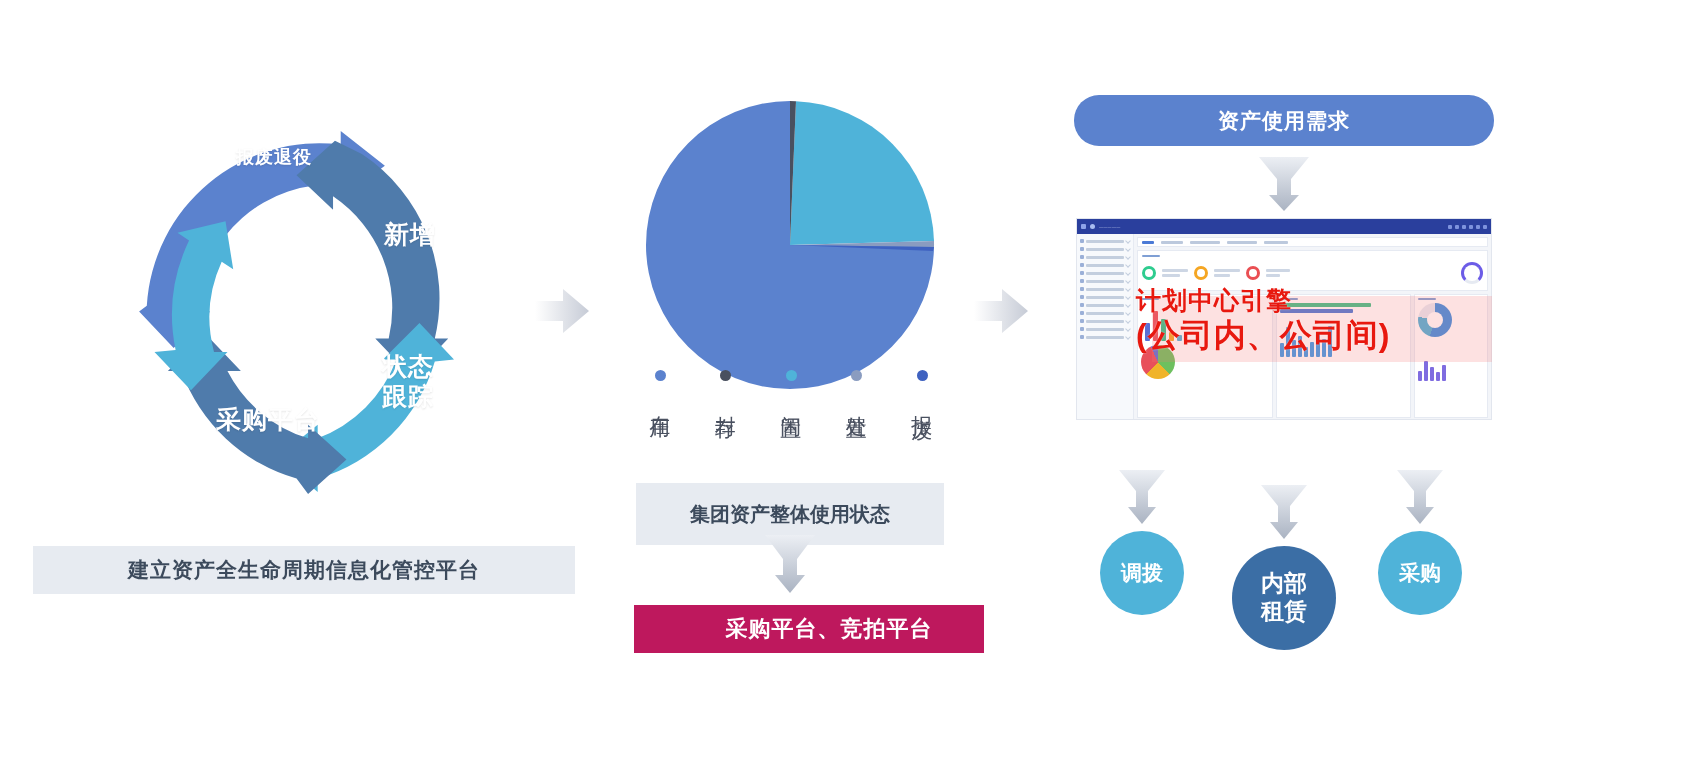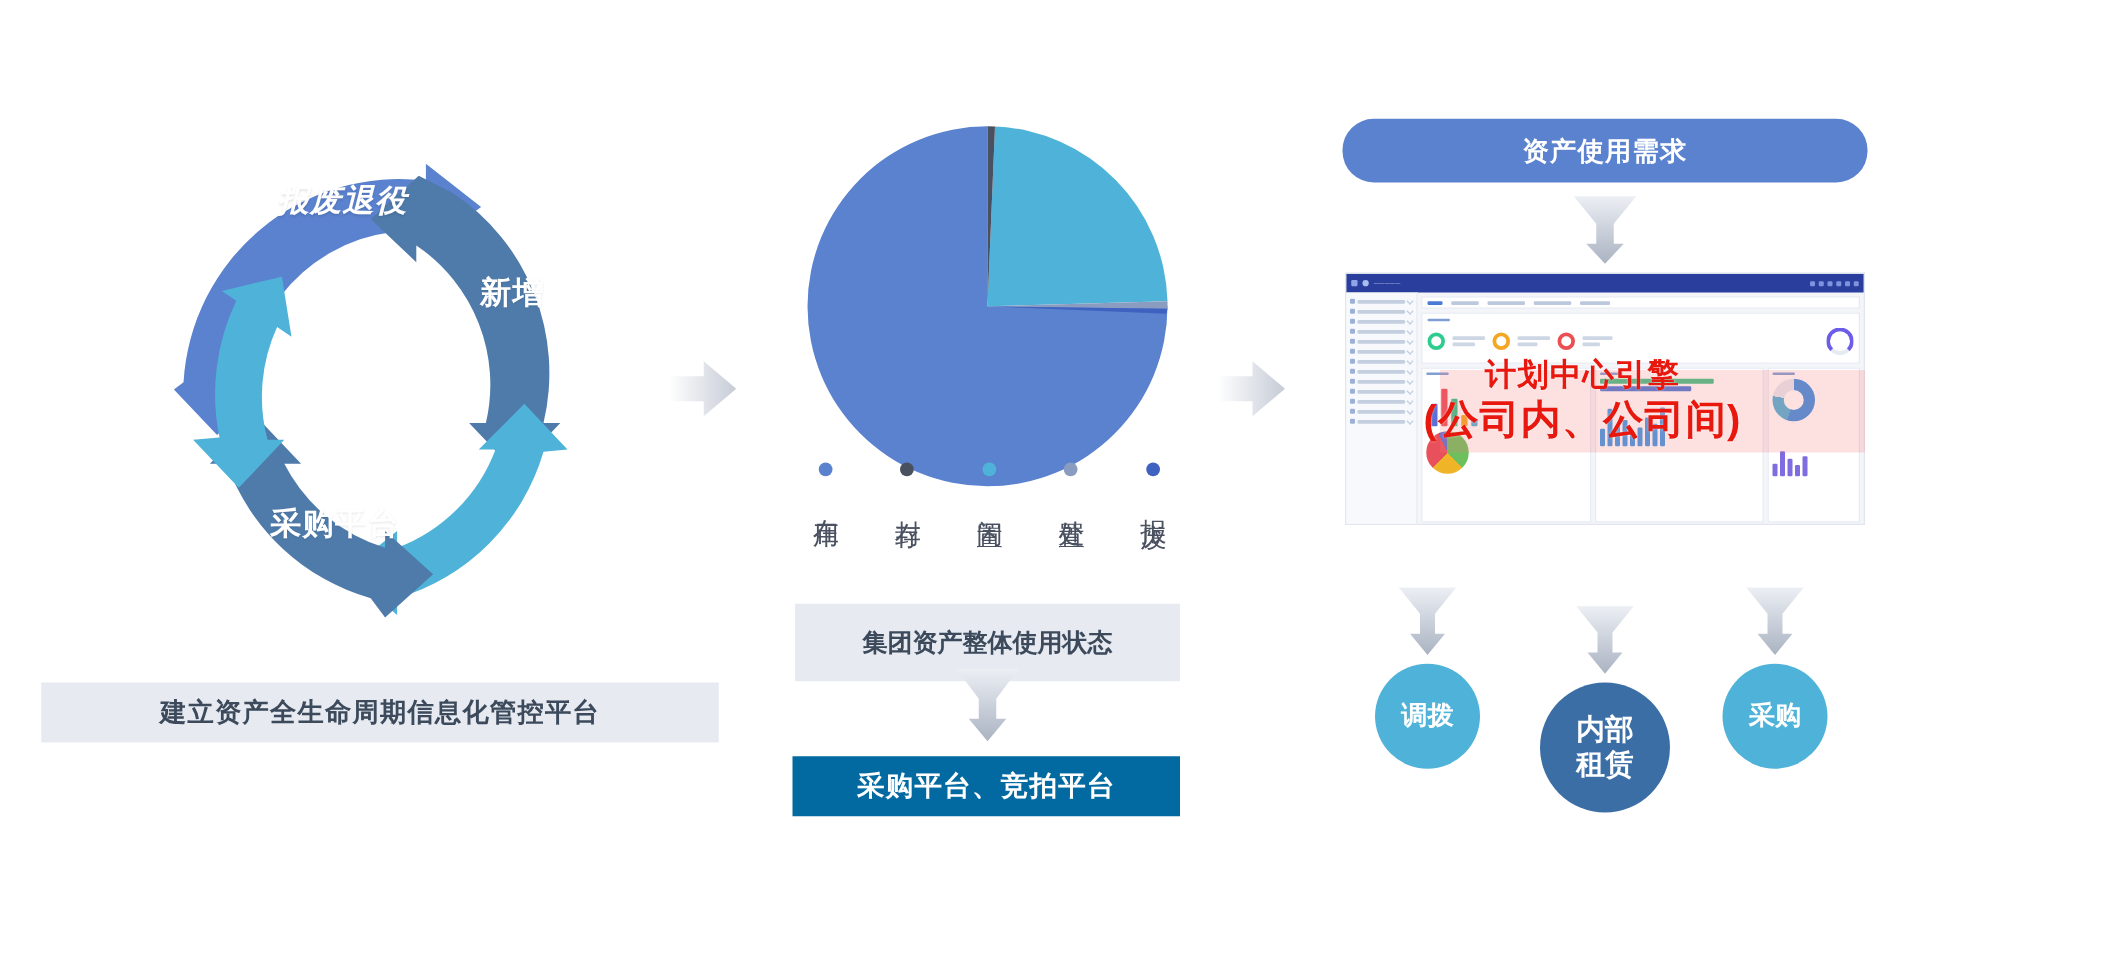--- a/index.html
+++ b/index.html
@@ -15,36 +15,37 @@
 
   
   #cycle-panel{left:110px;top:105px;width:420px;height:400px;}
   .cycle-svg{display:block;}
   .cycle-label{
     position:absolute;color:#ffffff;font-weight:700;
     text-align:center;line-height:1.18;letter-spacing:1px;
     text-shadow:0 1px 2px rgba(0,0,0,.10);
     pointer-events:none;
   }
-  #lbl-scrap{left:84px;top:42px;width:160px;font-size:25px;font-style:italic;}
+  #lbl-scrap{left:84px;top:42px;width:160px;font-size:18px;}
   #lbl-add{left:250px;top:115px;width:100px;font-size:25px;}
   #lbl-status{left:250px;top:247px;width:96px;font-size:25px;}
   #lbl-use{left:78px;top:300px;width:160px;font-size:25px;}
   #lbl-maint{left:12px;top:165px;width:96px;font-size:25px;}
 
   
   .banner-gray{
     background:#e7ebf1;color:#3c4a5c;font-weight:700;
     display:flex;align-items:center;justify-content:center;
     text-align:center;
   }
   .banner-blue-dark{
-    background:#0369a1;color:#ffffff;font-weight:700;
+    background:#be185d;color:#ffffff;font-weight:700;
     display:flex;align-items:center;justify-content:center;
     letter-spacing:1px;
+    padding-left:40px;
   }
   .banner-blue-mid{
     background:#5b82ce;color:#ffffff;font-weight:700;
     display:flex;align-items:center;justify-content:center;
     letter-spacing:1px;
   }
   #platform-banner{left:33px;top:546px;width:542px;height:48px;font-size:21px;letter-spacing:1px;}
   #pie-state-banner{left:636px;top:483px;width:308px;height:62px;font-size:20px;}
   #procure-banner{left:634px;top:605px;width:310px;height:48px;font-size:22px;}
   #demand-banner{left:1074px;top:95px;width:420px;height:51px;font-size:21px;border-radius:25px;}
@@ -105,22 +106,22 @@
   .donut{width:34px;height:34px;border-radius:50%;}
   .green-bar{height:4px;background:#3fc28a;border-radius:1px;}
   .blue-bar{height:4px;background:#4b7ad6;border-radius:1px;margin-top:2px;}
 
   
   #red-band{
     left:1152px;top:296px;width:340px;height:66px;
     background:rgba(244,120,120,.22);
   }
   #red-overlay{
-    left:1076px;top:285px;width:380px;
-    text-align:center;color:#e8180f;font-weight:700;
+    left:1136px;top:285px;width:380px;
+    color:#e8180f;font-weight:700;
     line-height:1.22;letter-spacing:1px;
     text-shadow:0 0 2px rgba(255,255,255,.55);
   }
   #red-overlay .l1{font-size:25px;display:block;}
   #red-overlay .l2{font-size:32px;display:block;}
 
   
   .circle{
     border-radius:50%;display:flex;align-items:center;justify-content:center;
     color:#ffffff;font-weight:700;text-align:center;line-height:1.2;
@@ -176,20 +177,24 @@
         <path d="M 60 226
                  A 180 180 0 0 1 74 112
                  L 62 104 L 112 92 L 120 142 L 108 134
                  A 140 140 0 0 0 100 228
                  L 114 228 L 76 268 L 38 228 Z" transform="translate(8,28) scale(0.96)" fill="#4fb3d9"></path>
       </g>
     </svg>
 
     <div class="cycle-label" id="lbl-scrap">报废退役</div>
     <div class="cycle-label" id="lbl-add">新增</div>
+    <div class="cycle-label" id="lbl-status">
+      <span>状态</span><br>
+      <span>跟踪</span>
+    </div>
     <div class="cycle-label" id="lbl-use">采购平台</div>
   </div>
 
   <div class="abs banner-gray" id="platform-banner">建立资产全生命周期信息化管控平台</div>
 
   <div class="abs" style="left:533px;top:285px;">
     <svg class="big-arrow" viewBox="0 0 58 52">
       <defs>
         <linearGradient id="gArrow1" x1="0" y1="0" x2="1" y2="0">
           <stop offset="0%" stop-color="#ffffff"></stop>

